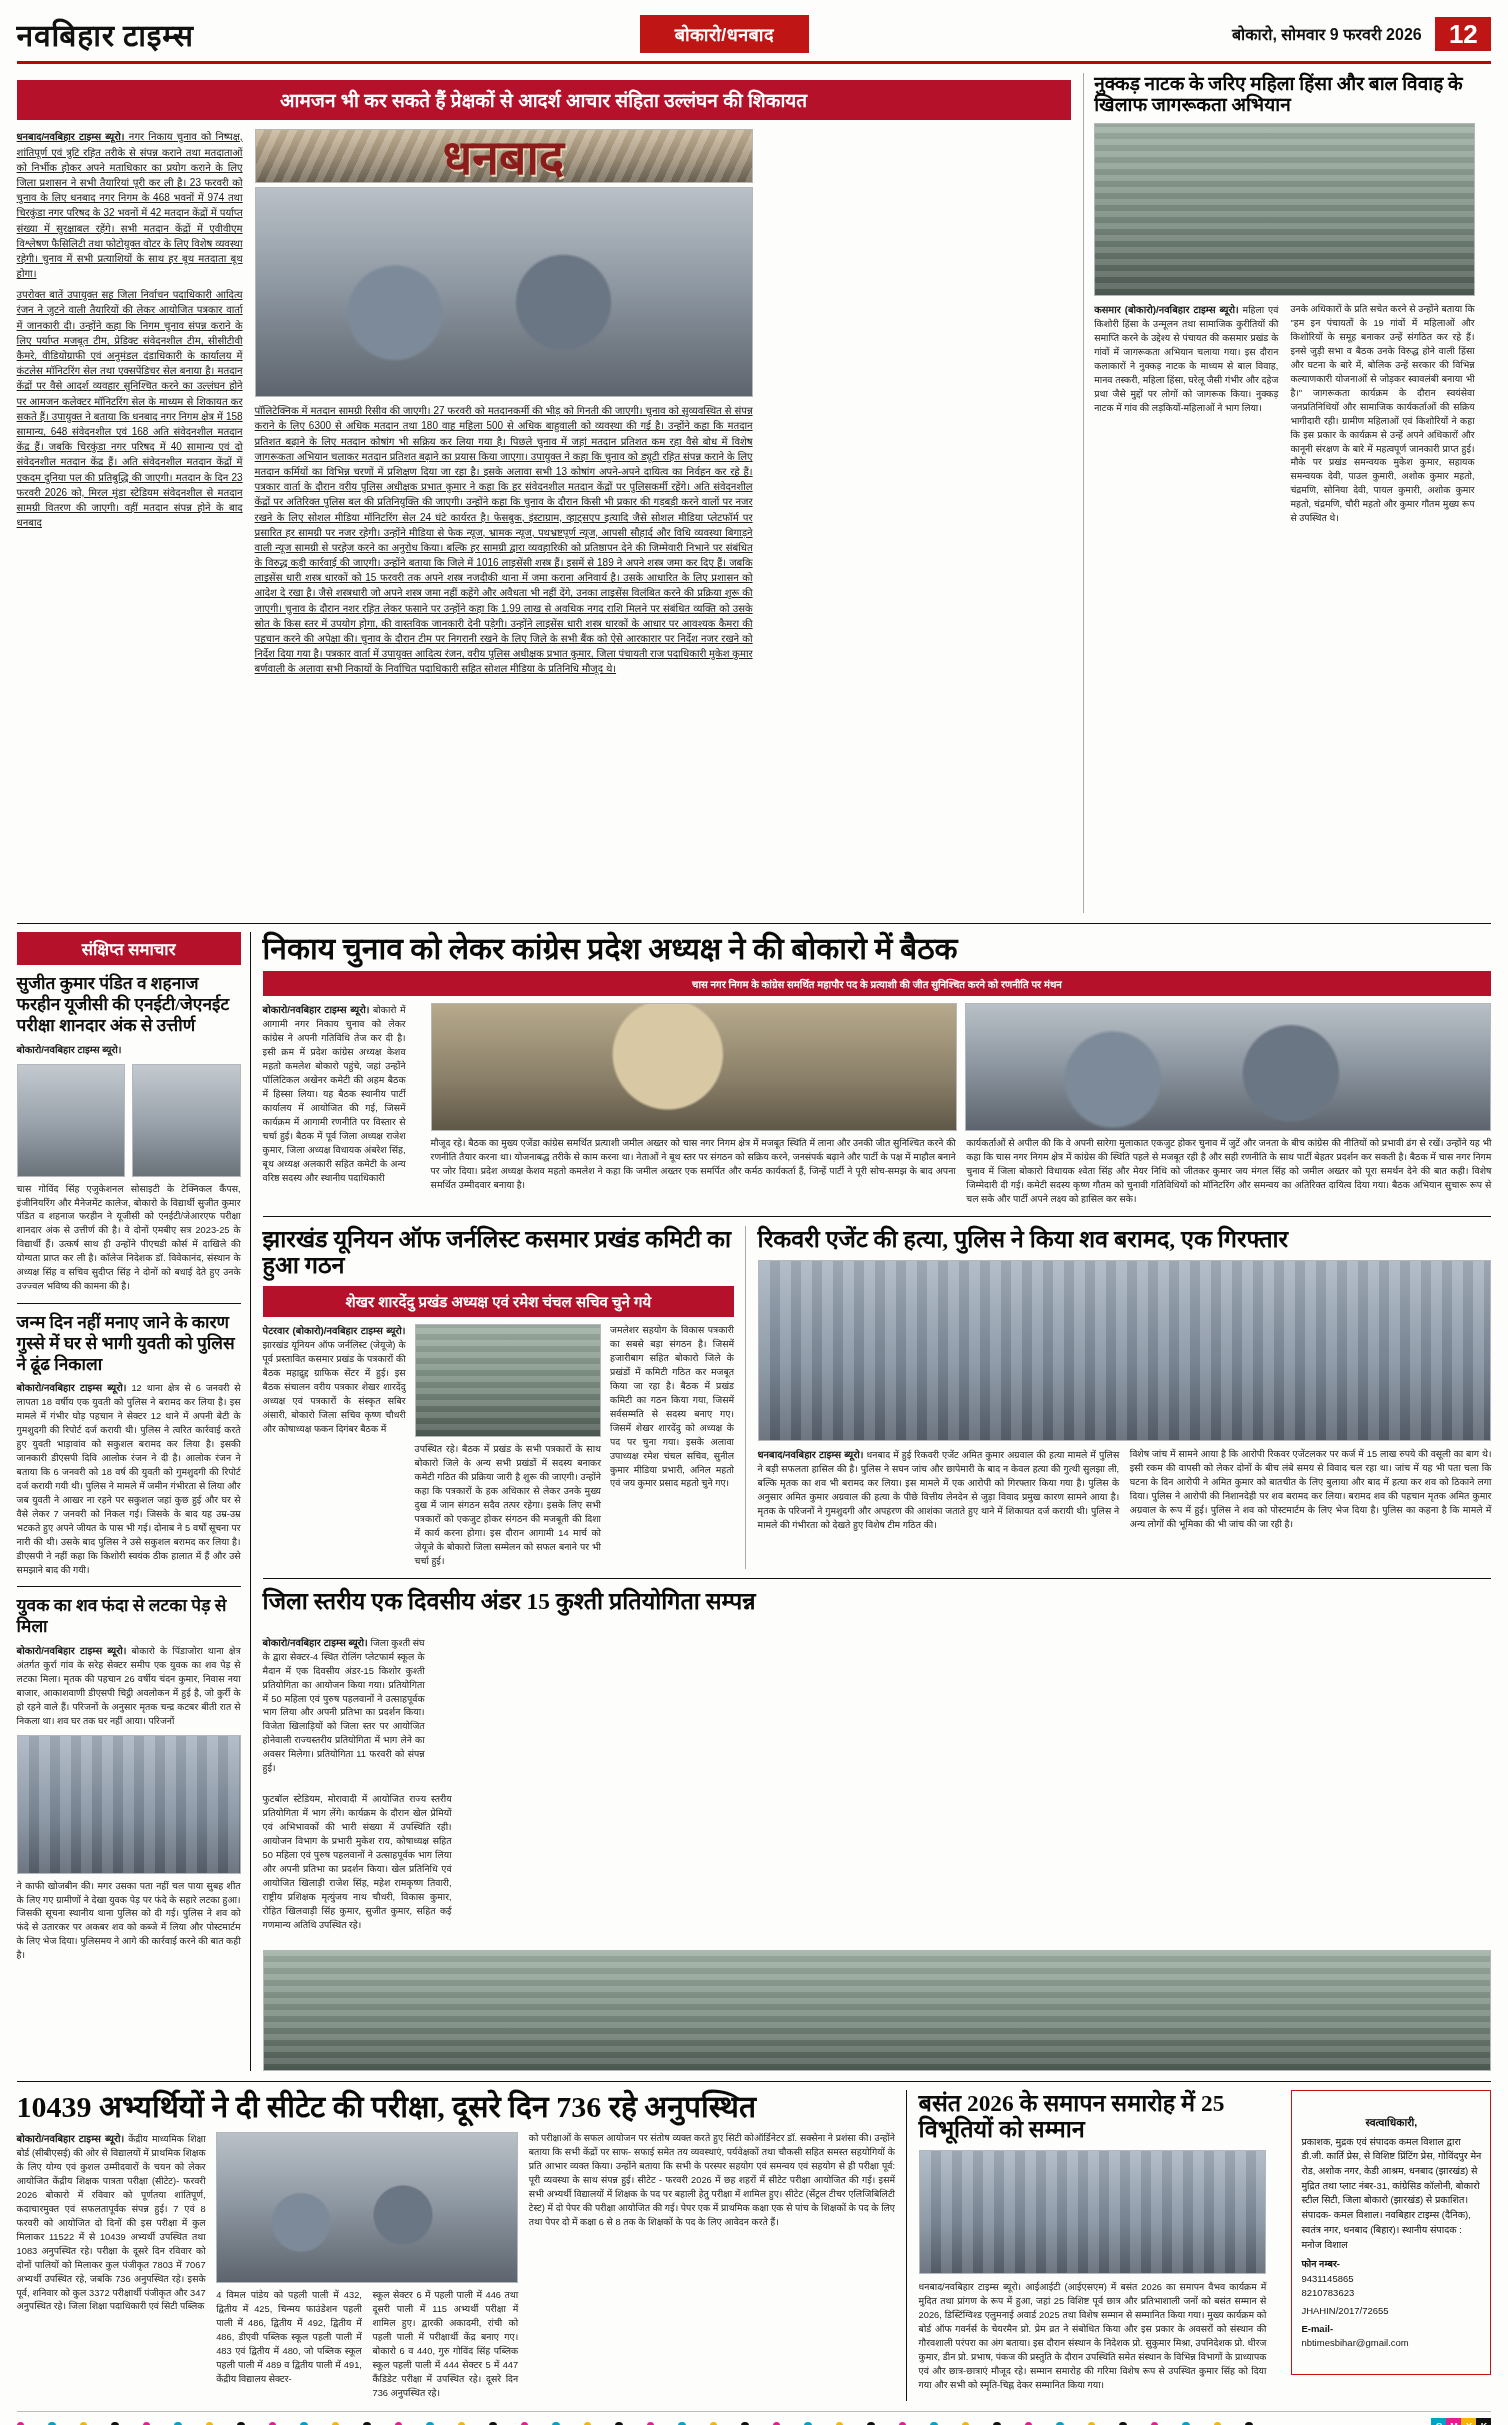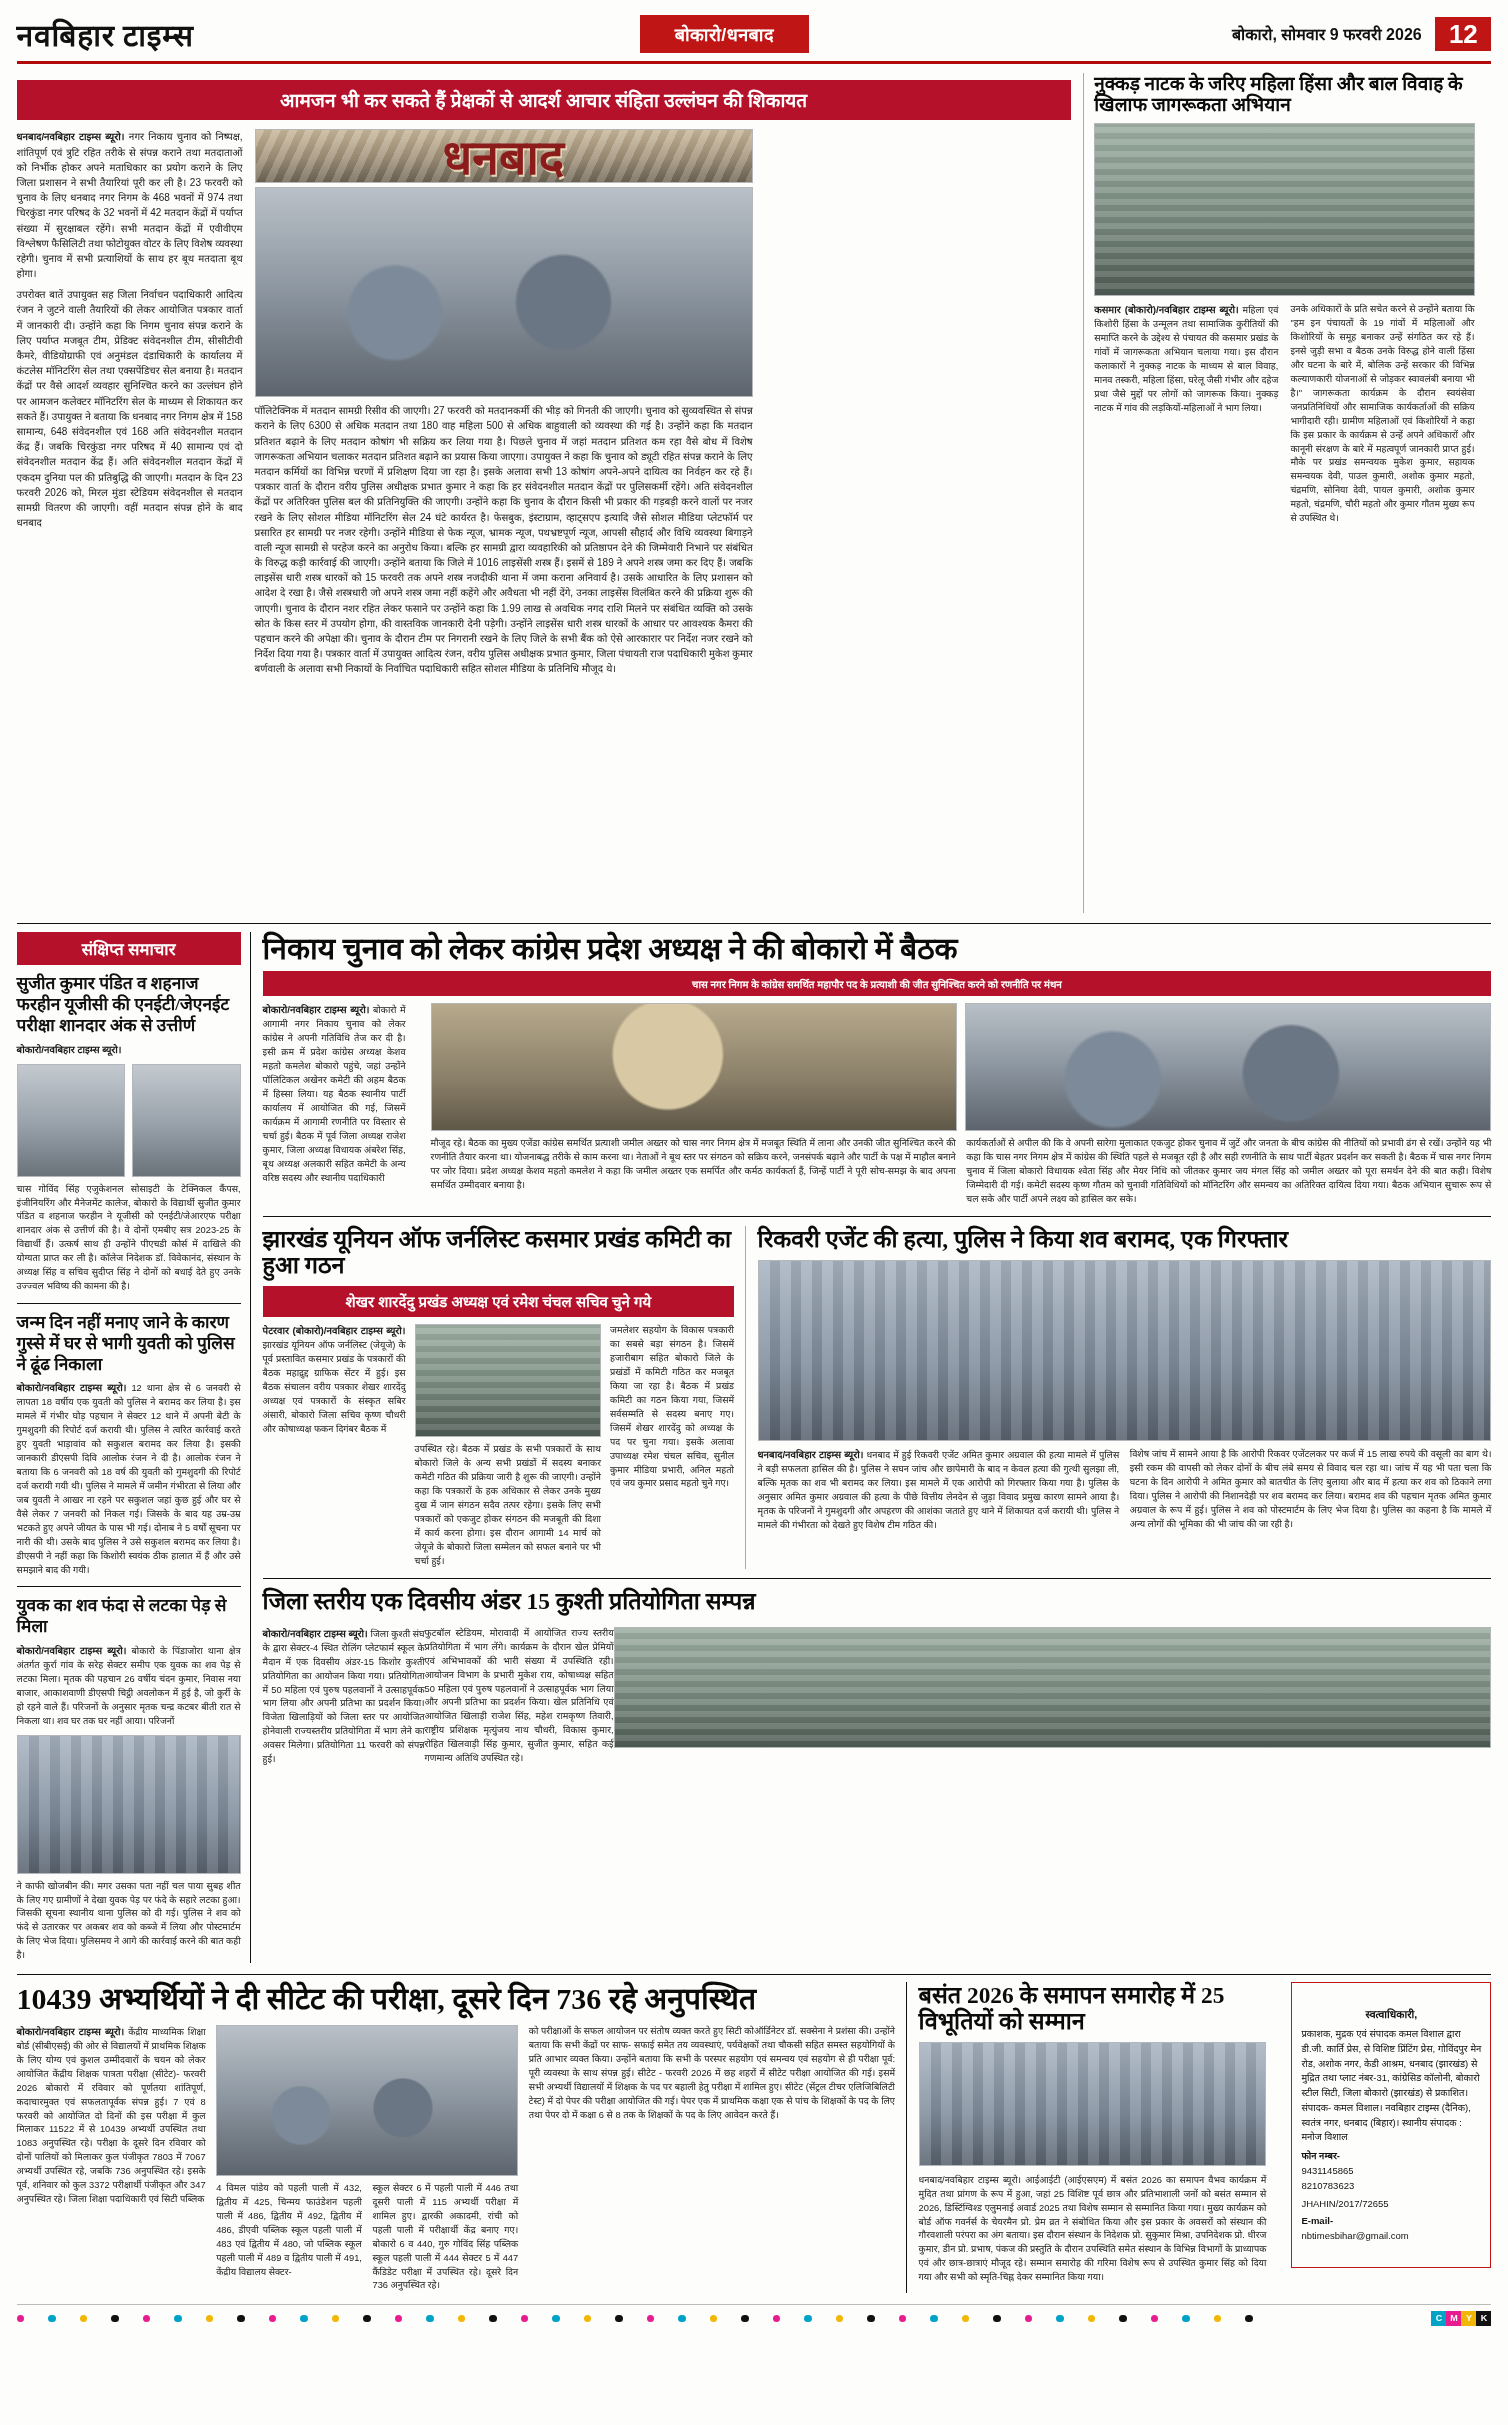--- a/index.html
+++ b/index.html
@@ -82,20 +82,21 @@
   .byline {
     font-weight: bold;
     font-size: 9.8px;
   }
   .body-text {
     font-size: 10px;
     line-height: 1.52;
     text-align: justify;
     color: #1a1a1a;
     hyphens: auto;
+    text-decoration: underline;
   }
   .caption {
     font-size: 9.3px;
     line-height: 1.5;
     text-align: justify;
     color: #1a1a1a;
   }
 
   .photo {
     position: relative;
@@ -340,21 +341,21 @@
             </div>
             <div style="flex:1;" class="caption">विशेष जांच में सामने आया है कि आरोपी रिकवर एजेंटलकर पर कर्ज में 15 लाख रुपये की वसूली का बाग थे। इसी रकम की वापसी को लेकर दोनों के बीच लंबे समय से विवाद चल रहा था। जांच में यह भी पता चला कि घटना के दिन आरोपी ने अमित कुमार को बातचीत के लिए बुलाया और बाद में हत्या कर शव को ठिकाने लगा दिया। पुलिस ने आरोपी की निशानदेही पर शव बरामद कर लिया। बरामद शव की पहचान मृतक अमित कुमार अग्रवाल के रूप में हुई। पुलिस ने शव को पोस्टमार्टम के लिए भेज दिया है। पुलिस का कहना है कि मामले में अन्य लोगों की भूमिका की भी जांच की जा रही है।</div>
           </div>
         </div>
       </div>
 
       <div class="blackline" style="margin:9px 0;"></div>
 
       <div>
         <div class="headline h-md" style="text-align:left;">जिला स्तरीय एक दिवसीय अंडर 15 कुश्ती प्रतियोगिता सम्पन्न</div>
-        <div style="display:flex; gap:0; margin-top:13px;">
+        <div style="display:flex; gap:17px; margin-top:22px;flex-direction:column;">
           <div style="width:162px;" class="caption">
             <span class="byline">बोकारो/नवबिहार टाइम्स ब्यूरो।</span>
             <span>जिला कुश्ती संघ के द्वारा सेक्टर-4 स्थित रोलिंग प्लेटफार्म स्कूल के मैदान में एक दिवसीय अंडर-15 किशोर कुश्ती प्रतियोगिता का आयोजन किया गया। प्रतियोगिता में 50 महिला एवं पुरुष पहलवानों ने उत्साहपूर्वक भाग लिया और अपनी प्रतिभा का प्रदर्शन किया। विजेता खिलाड़ियों को जिला स्तर पर आयोजित होनेवाली राज्यस्तरीय प्रतियोगिता में भाग लेने का अवसर मिलेगा। प्रतियोगिता 11 फरवरी को संपन्न हुई।</span>
           </div>
           <div style="width:189px;" class="caption">फुटबॉल स्टेडियम, मोरावादी में आयोजित राज्य स्तरीय प्रतियोगिता में भाग लेंगे। कार्यक्रम के दौरान खेल प्रेमियों एवं अभिभावकों की भारी संख्या में उपस्थिति रही। आयोजन विभाग के प्रभारी मुकेश राय, कोषाध्यक्ष सहित 50 महिला एवं पुरुष पहलवानों ने उत्साहपूर्वक भाग लिया और अपनी प्रतिभा का प्रदर्शन किया। खेल प्रतिनिधि एवं आयोजित खिलाड़ी राजेश सिंह, महेश रामकृष्ण तिवारी, राष्ट्रीय प्रशिक्षक मृत्युंजय नाथ चौधरी, विकास कुमार, रोहित खिलवाड़ी सिंह कुमार, सुजीत कुमार, सहित कई गणमान्य अतिथि उपस्थित रहे।</div>
           <div style="flex:1;">
             <div class="photo ph-e" style="height:121px;"></div>
           </div>
         </div>
       </div>

